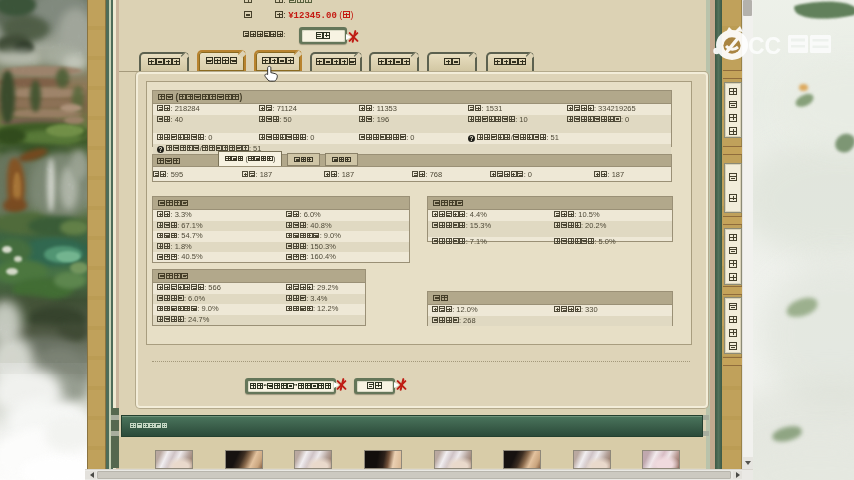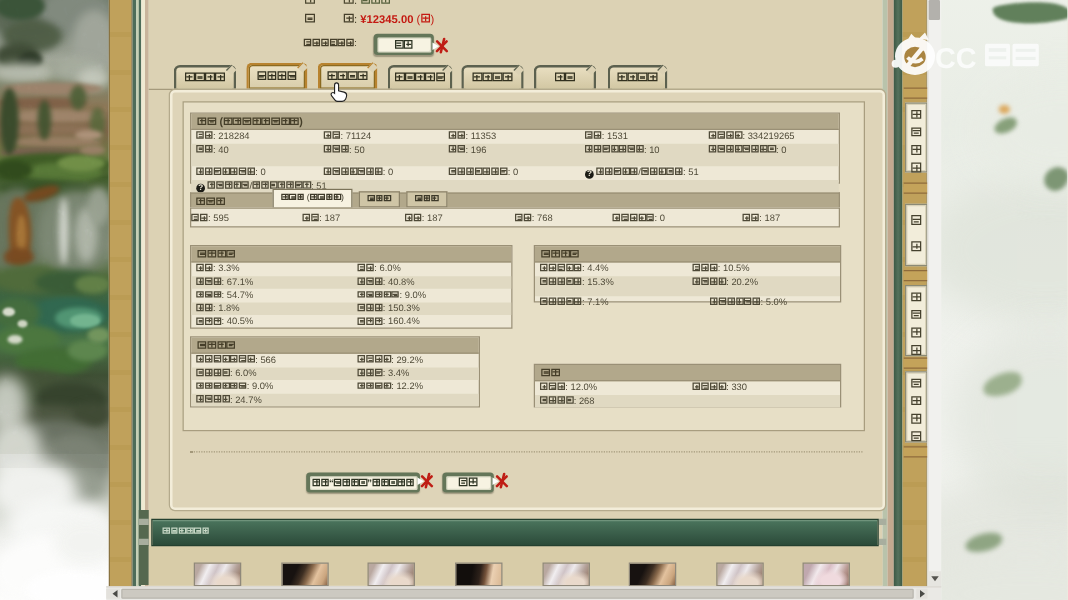--- a/index.html
+++ b/index.html
@@ -138,21 +138,21 @@
 <div class="abs" style="left:108.5px;top:0;width:2.5px;height:470px;background:#c6d0b4"></div>
 <div class="abs" style="left:111px;top:0;width:2px;height:470px;background:#4e6c59"></div>
 <div class="abs" style="left:113px;top:0;width:3px;height:470px;background:#efe9d2"></div>
 <div class="abs" style="left:116px;top:0;width:3px;height:470px;background:#c9b49c"></div>
 <div class="abs" style="left:119px;top:0;width:587px;height:470px;background:#dcd2b4"></div>
 <div class="abs" style="left:706px;top:0;width:4px;height:470px;background:#b9c3ab"></div>
 <div class="abs" style="left:710px;top:0;width:5px;height:470px;background:#c3a98f"></div>
 <div class="abs" style="left:715px;top:0;width:7px;height:470px;background:linear-gradient(90deg,#3c5844,#54715c 50%,#3c5844)"></div>
 <div class="abs" style="left:722px;top:0;width:20px;height:470px;background:repeating-linear-gradient(180deg,#c0a15b 0 26px,#bb9c54 26px 30px);border-right:1px solid #9a8348"></div>
 <div class="abs" style="left:244px;top:-5px;font-size:9px;color:#4e4a32;white-space:nowrap"><b class="q"></b><span style="margin-left:23px"><b class="q"></b></span>: <span style="color:#56603c"><b class="r"></b><b class="q"></b><b class="q"></b></span></div>
-<div class="abs" style="left:244px;top:10px;font-size:9px;color:#453f2a;white-space:nowrap"><b class="r"></b><span style="margin-left:23px"><b class="q"></b></span>: <span style="color:#c41a12;font-weight:bold;font-family:Liberation Sans, sans-serif">¥12345.00</span> <span style="color:#c41a12">(<b class="q"></b>)</span></div>
+<div class="abs" style="left:244px;top:10px;font-size:9px;color:#453f2a;white-space:nowrap"><b class="r"></b><span style="margin-left:23px"><b class="q"></b></span>: <span style="color:#c41a12;font-weight:bold;font-family:Liberation Mono, monospace">¥12345.00</span> <span style="color:#c41a12">(<b class="q"></b>)</span></div>
 <div class="abs" style="left:243px;top:30px;font-size:7.5px;color:#453f2a"><b class="r"></b><b class="q"></b><b class="q"></b><b class="r"></b><b class="q"></b><b class="q"></b>:</div>
 <div class="gbtn" style="left:299px;top:27px;width:48px;height:17px">
       <div class="in" style="font-size:8.5px;line-height:12px"><b class="r"></b><b class="q"></b></div>
     </div>
 <div class="redx" style="left:348px;top:31px">
       <s></s>
       <u></u>
     </div>
 <div class="tab" style="left:139px;width:50px"><b class="q"></b><b class="r"></b><b class="q"></b><b class="q"></b><span class="notch"></span></div>
 <div class="tab on" style="left:197px;width:49px"><b class="r"></b><b class="q"></b><b class="q"></b><b class="r"></b><span class="notch"></span></div>
@@ -220,21 +220,21 @@
       </div>
       <div class="row d" style="height:10.6px;line-height:10.6px">
         <span class="cell" style="left:4px"><b class="q"></b><b class="q"></b>: 1.8%</span>
         <span class="cell" style="left:133px"><b class="r"></b><b class="q"></b><b class="q"></b>: 150.3%</span>
       </div>
       <div class="row" style="height:10.6px;line-height:10.6px">
         <span class="cell" style="left:4px"><b class="r"></b><b class="q"></b><b class="q"></b>: 40.5%</span>
         <span class="cell" style="left:133px"><b class="r"></b><b class="q"></b><b class="q"></b>: 160.4%</span>
       </div>
     </div>
-<div class="box" style="left:152px;top:269px;width:232px;height:57px">
+<div class="box" style="left:152px;top:269px;width:214px;height:57px">
       <div class="hd"><b class="r"></b><b class="q"></b><b class="q"></b><b class="r"></b></div>
       <div class="row" style="height:10.6px;line-height:10.6px">
         <span class="cell" style="left:4px"><b class="q"></b><b class="q"></b><b class="r"></b><b class="q"></b><b class="q"></b><b class="r"></b><b class="q"></b>: 566</span>
         <span class="cell" style="left:133px"><b class="q"></b><b class="r"></b><b class="q"></b><b class="q"></b>: 29.2%</span>
       </div>
       <div class="row d" style="height:10.6px;line-height:10.6px">
         <span class="cell" style="left:4px"><b class="r"></b><b class="q"></b><b class="q"></b><b class="r"></b>: 6.0%</span>
         <span class="cell" style="left:133px"><b class="q"></b><b class="q"></b><b class="r"></b>: 3.4%</span>
       </div>
       <div class="row" style="height:10.6px;line-height:10.6px">
@@ -250,21 +250,21 @@
       <div class="row" style="height:10.6px;line-height:10.6px">
         <span class="cell" style="left:4px"><b class="q"></b><b class="q"></b><b class="r"></b><b class="q"></b><b class="q"></b>: 4.4%</span>
         <span class="cell" style="left:126px"><b class="r"></b><b class="q"></b><b class="q"></b>: 10.5%</span>
       </div>
       <div class="row d" style="height:16px;line-height:10.6px">
         <span class="cell" style="left:4px"><b class="r"></b><b class="q"></b><b class="q"></b><b class="r"></b><b class="q"></b>: 15.3%</span>
         <span class="cell" style="left:126px"><b class="q"></b><b class="r"></b><b class="q"></b><b class="q"></b>: 20.2%</span>
       </div>
       <div class="row" style="height:10.6px;line-height:10.6px">
         <span class="cell" style="left:4px"><b class="r"></b><b class="q"></b><b class="q"></b><b class="r"></b><b class="q"></b>: 7.1%</span>
-        <span class="cell" style="left:140px"><b class="q"></b><b class="r"></b><b class="q"></b><b class="q"></b><b class="r"></b><b class="q"></b>: 5.0%</span>
+        <span class="cell" style="left:126px"><b class="q"></b><b class="r"></b><b class="q"></b><b class="q"></b><b class="r"></b><b class="q"></b>: 5.0%</span>
       </div>
     </div>
 <div class="box" style="left:427px;top:291px;width:246px;height:35px">
       <div class="hd"><b class="r"></b><b class="q"></b></div>
       <div class="row" style="height:10.6px;line-height:10.6px">
         <span class="cell" style="left:4px"><b class="q"></b><b class="r"></b><b class="q"></b>: 12.0%</span>
         <span class="cell" style="left:126px"><b class="q"></b><b class="r"></b><b class="q"></b><b class="q"></b>: 330</span>
       </div>
       <div class="row d" style="height:10.6px;line-height:10.6px">
         <span class="cell" style="left:4px"><b class="r"></b><b class="q"></b><b class="q"></b><b class="r"></b>: 268</span>

